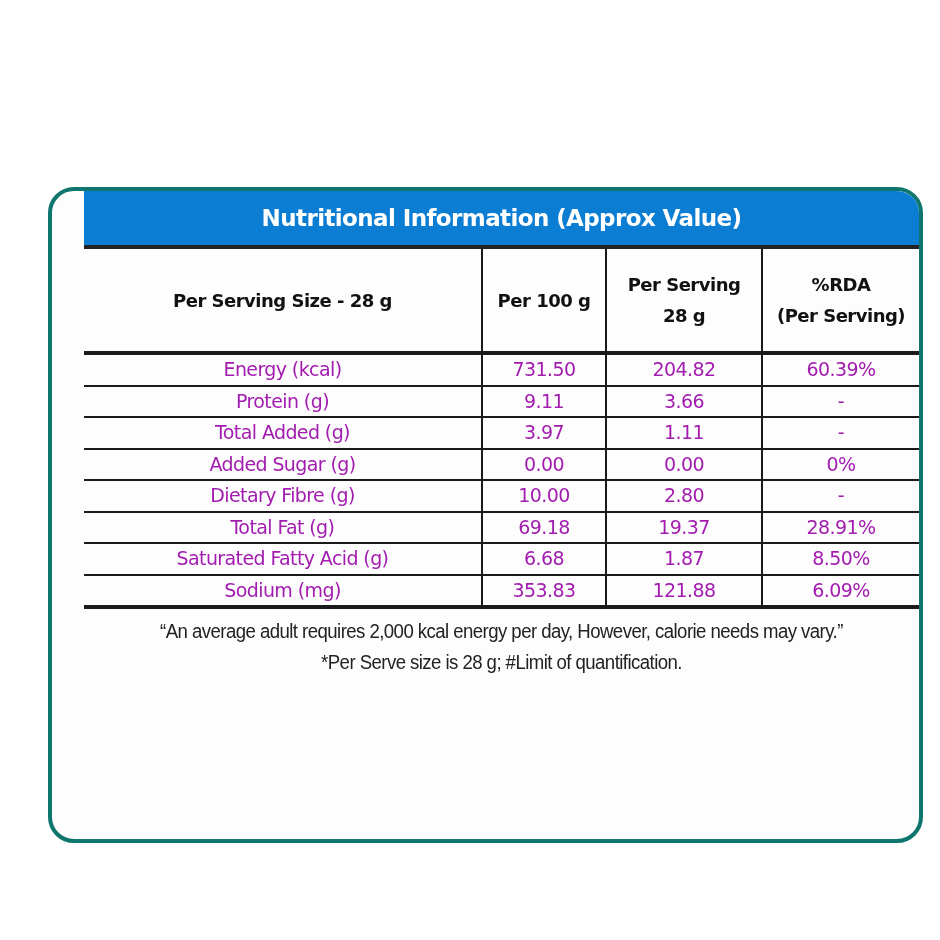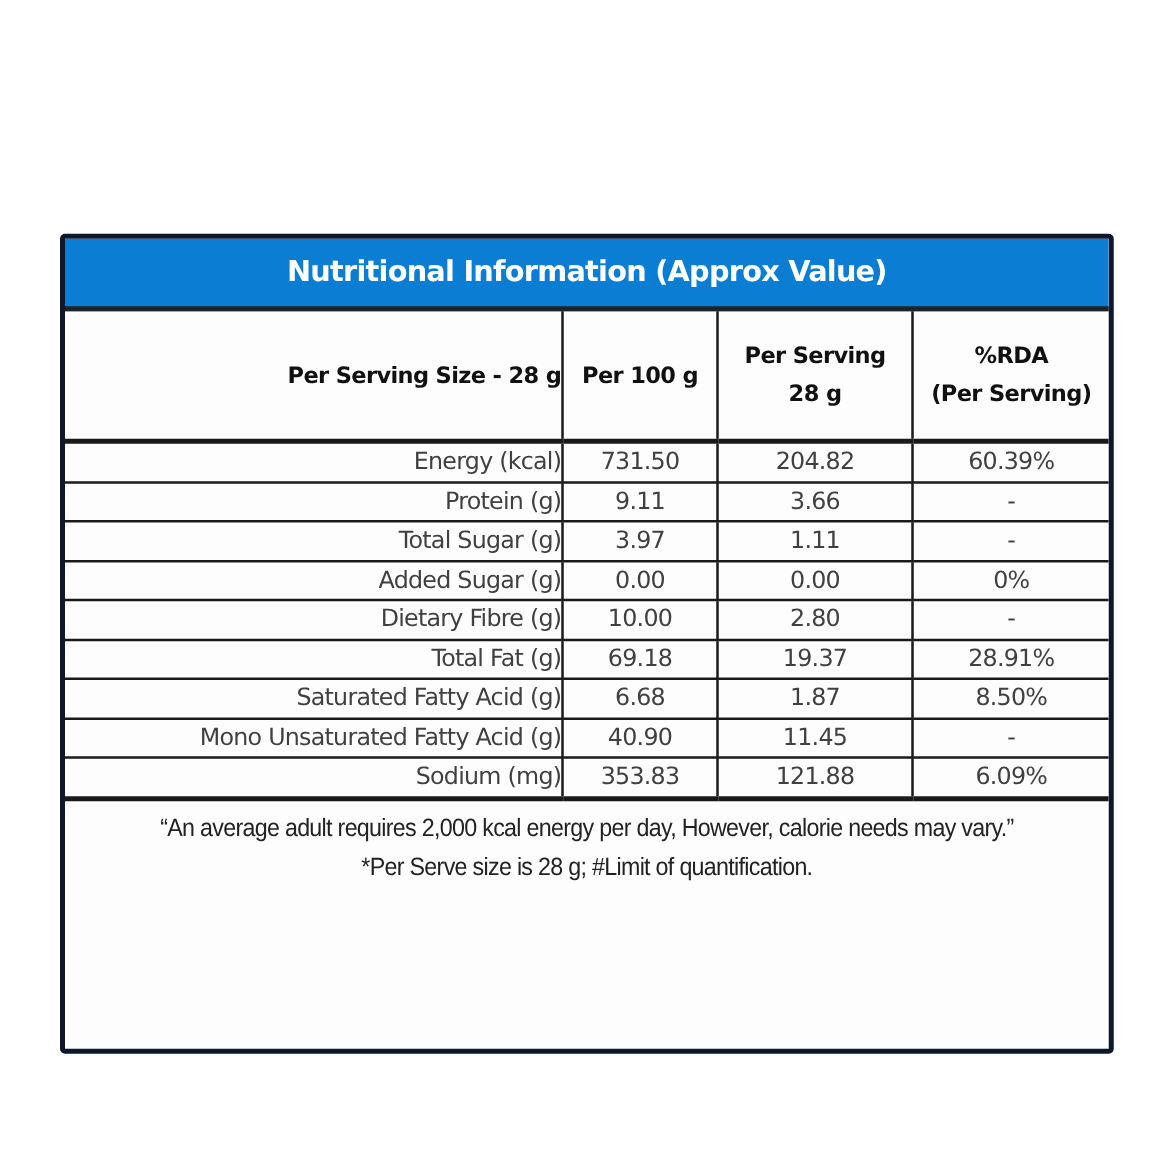--- a/index.html
+++ b/index.html
@@ -1,38 +1,38 @@
 <!DOCTYPE html>
 <html><head>
 <meta charset="utf-8">
 <style>
   html, body { margin:0; padding:0; background:#ffffff; }
   body { width:940px; height:940px; position:relative; overflow:hidden; font-family:"Liberation Sans", sans-serif; }
   .panel {
     position:absolute; left:48px; top:187px; width:835px; height:648px;
-    border:4px solid #0f172a; border-radius:4px; overflow:hidden; background:#fdfdfd;
+    border:4px solid #0f766e; border-radius:26px; overflow:hidden; background:#fdfdfd;padding-left:32px;
   }
   .title-bar {
     height:54px; background:#0b7dd3; color:#ffffff;
     display:flex; align-items:center; justify-content:center;
     font-family:"DejaVu Sans", sans-serif; font-weight:bold; font-size:23px;
     letter-spacing:-0.6px; border-bottom:4px solid #222222;
   }
   table { border-collapse:collapse; width:100%; table-layout:fixed; }
   col.c1 { width:398px; } col.c2 { width:124px; } col.c3 { width:156px; } col.c4 { width:157px; }
   th, td { border:2px solid #1a1a1a; text-align:center; padding:0; }
-  tr > :first-child { border-left:none;text-align:right; }
+  tr > :first-child { border-left:none; }
   tr > :last-child { border-right:none; }
   thead th {
     height:102px; font-family:"DejaVu Sans", sans-serif; font-weight:bold; font-size:18px;
     letter-spacing:-0.5px; line-height:31px; color:#111; border-top:none; border-bottom:4px solid #1a1a1a;
   }
   tbody td {
     height:29.5px; font-family:"DejaVu Sans", sans-serif; font-size:19px; letter-spacing:-0.6px;
-    color:#404040; line-height:27px;
+    color:#a21caf; line-height:27px;
   }
   tbody tr:last-child td { border-bottom:4px solid #1a1a1a; }
   .footer {
     text-align:center; font-family:"Liberation Sans", sans-serif; font-size:20px; color:#222;
     letter-spacing:-0.6px; line-height:31px; padding-top:7px; transform:scaleX(0.93);
   }
 </style>
 </head>
 <body>
 
@@ -60,21 +60,21 @@
           <td>204.82</td>
           <td>60.39%</td>
         </tr>
         <tr>
           <td>Protein (g)</td>
           <td>9.11</td>
           <td>3.66</td>
           <td>-</td>
         </tr>
         <tr>
-          <td>Total Sugar (g)</td>
+          <td>Total Added (g)</td>
           <td>3.97</td>
           <td>1.11</td>
           <td>-</td>
         </tr>
         <tr>
           <td>Added Sugar (g)</td>
           <td>0.00</td>
           <td>0.00</td>
           <td>0%</td>
         </tr>
@@ -90,26 +90,20 @@
           <td>19.37</td>
           <td>28.91%</td>
         </tr>
         <tr>
           <td>Saturated Fatty Acid (g)</td>
           <td>6.68</td>
           <td>1.87</td>
           <td>8.50%</td>
         </tr>
         <tr>
-          <td>Mono Unsaturated Fatty Acid (g)</td>
-          <td>40.90</td>
-          <td>11.45</td>
-          <td>-</td>
-        </tr>
-        <tr>
           <td>Sodium (mg)</td>
           <td>353.83</td>
           <td>121.88</td>
           <td>6.09%</td>
         </tr>
       </tbody>
   </table>
   <div class="footer">
     <div>“An average adult requires 2,000 kcal energy per day, However, calorie needs may vary.”</div>
     <div>*Per Serve size is 28 g; #Limit of quantification.</div>

